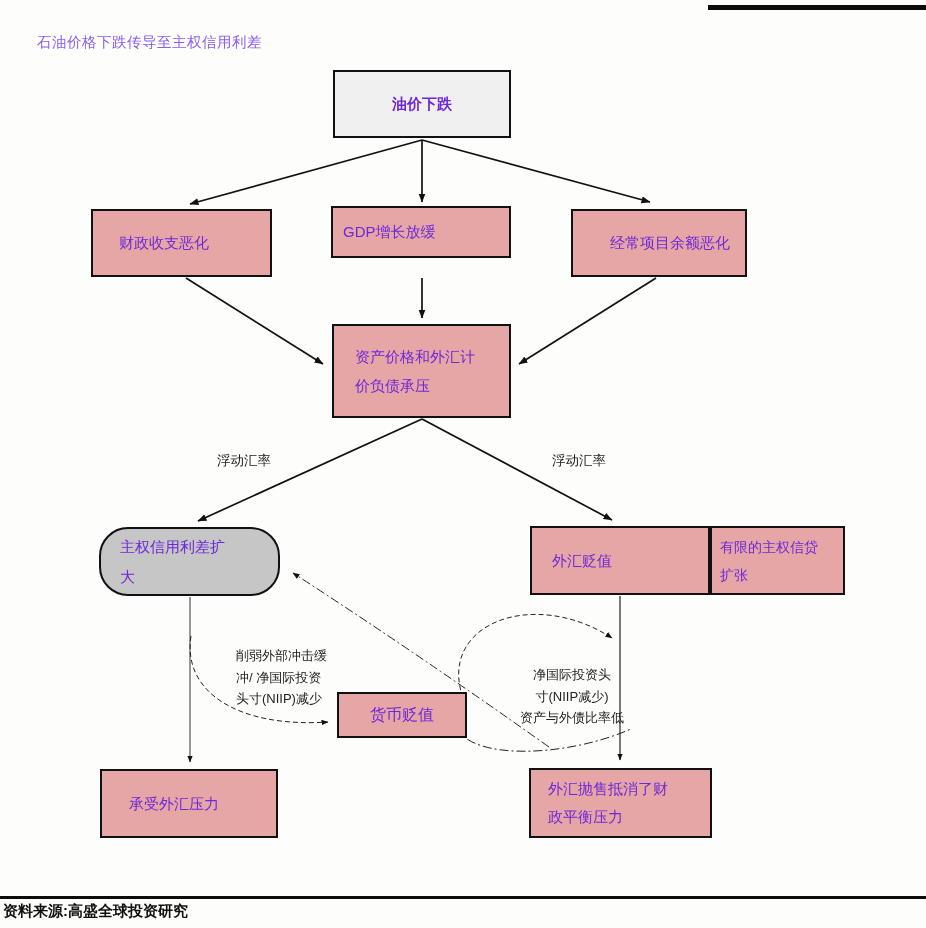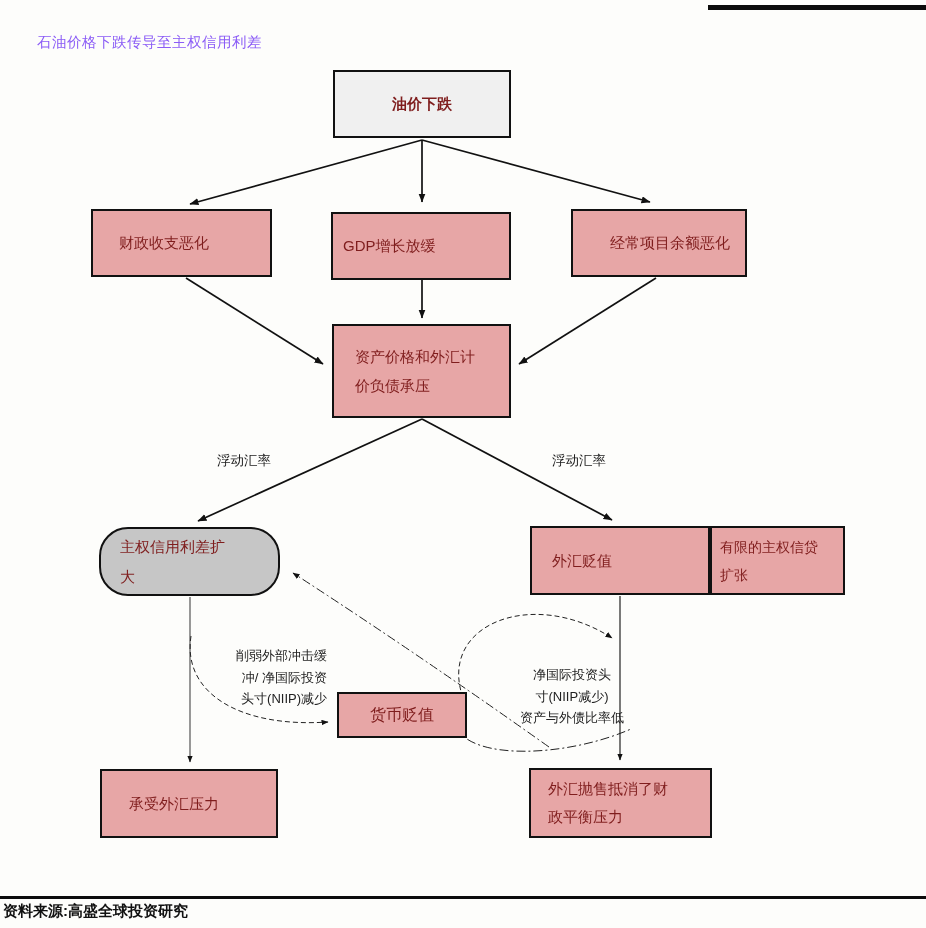--- a/index.html
+++ b/index.html
@@ -18,29 +18,29 @@
     color:#1c1c1c;
   }
   .canvas{position:absolute;inset:0;}
   .topbar{position:absolute;left:708px;top:5px;width:218px;height:5px;background:#0c0c0c;}
   .title{position:absolute;left:37px;top:33px;font-size:14.5px;letter-spacing:.5px;color:#8b5cf6;}
   svg.edges{position:absolute;left:0;top:0;pointer-events:none;}
   .node{
     position:absolute;
     border:2.5px solid var(--border);
     display:flex;align-items:center;
-    font-size:15px;color:#7f1d1d;
+    font-size:15px;color:#6d28d9;
     line-height:1.95;
   }
   .pink{background:var(--node-pink);}
   .gray{background:var(--node-gray);border-radius:29px;}
   .light{background:var(--node-light);}
   .center{justify-content:center;text-align:center;}
   .edge-label{position:absolute;font-size:13.5px;color:#1b1b1b;}
-  .note{position:absolute;font-size:13px;color:#222;line-height:21.5px;text-align:right;}
+  .note{position:absolute;font-size:13px;color:#222;line-height:21.5px;}
   .note .ln{white-space:nowrap;}
   .note-right{text-align:center;width:118px;}
   .footer-rule{position:absolute;left:0;top:896px;width:926px;height:3px;background:#0c0c0c;}
   .source{position:absolute;left:3px;top:902px;font-size:15px;font-weight:bold;color:#111;}
   .inner{display:inline-block;}
 </style>
 </head>
 <body>
 
 <div class="canvas">
@@ -82,21 +82,21 @@
   </svg>
 
   <div class="node light center" style="left:333px;top:70px;width:178px;height:68px;font-weight:bold;">
     <span class="inner">油价下跌</span>
   </div>
 
   <div class="node pink" style="left:91px;top:209px;width:181px;height:68px;padding-left:26px;">
     <span class="inner">财政收支恶化</span>
   </div>
 
-  <div class="node pink" style="left:331px;top:212px;width:180px;height:68px;padding-left:10px;">
+  <div class="node pink" style="left:331px;top:206px;width:180px;height:52px;padding-left:10px;">
     <span class="inner">GDP增长放缓</span>
   </div>
 
   <div class="node pink" style="left:571px;top:209px;width:176px;height:68px;padding-left:37px;">
     <span class="inner">经常项目余额恶化</span>
   </div>
 
   <div class="node pink" style="left:332px;top:324px;width:179px;height:94px;padding-left:21px;">
     <span class="inner" style="width:126px;">资产价格和外汇计价负债承压</span>
   </div>

